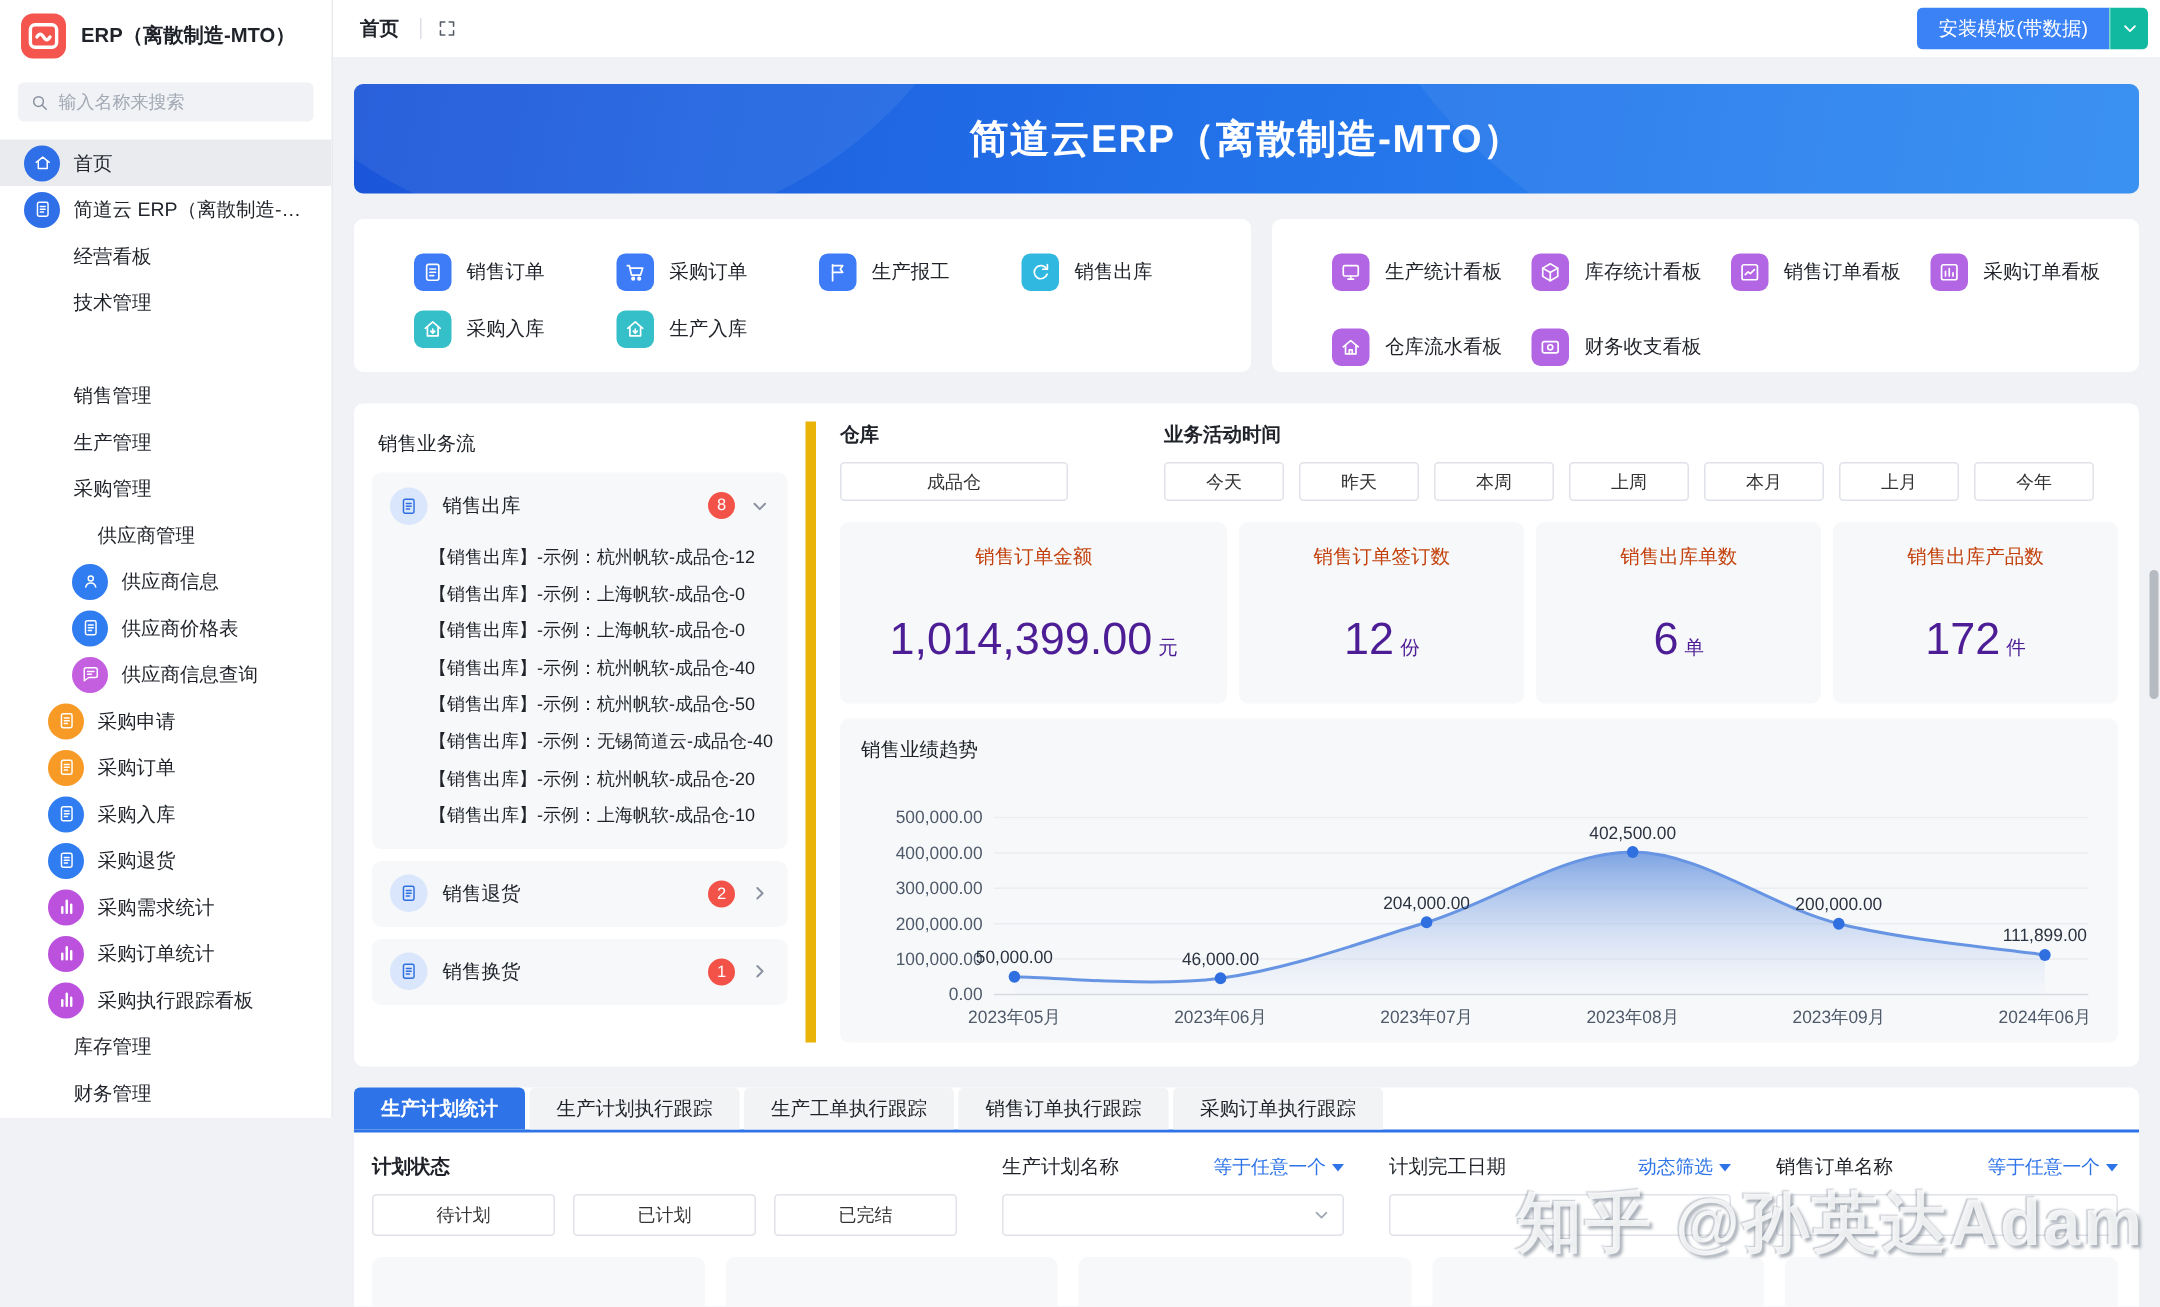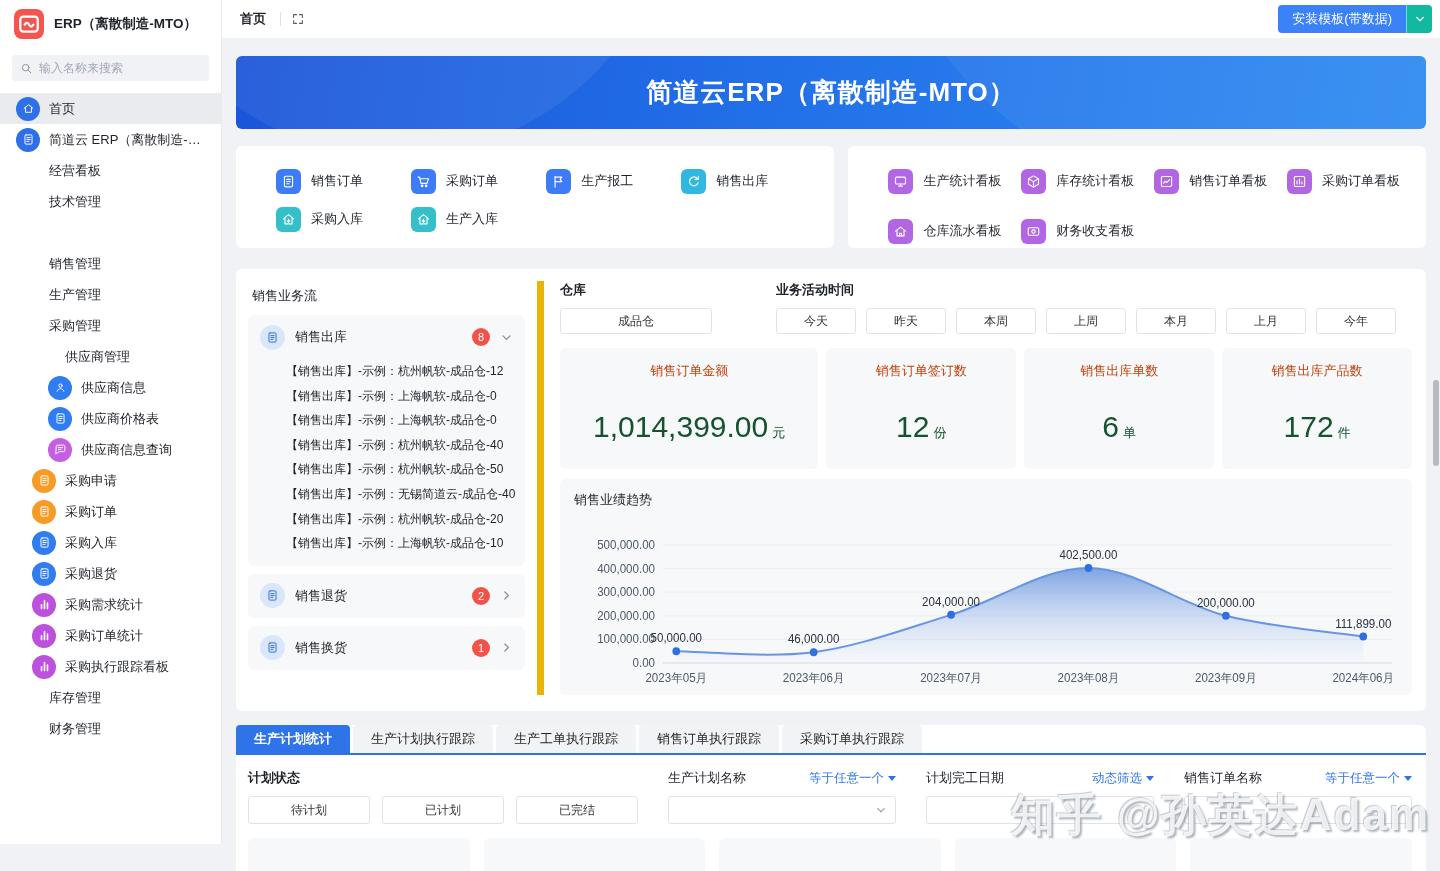--- a/index.html
+++ b/index.html
@@ -1,21 +1,21 @@
 <!DOCTYPE html>
 <html><head>
 <meta charset="utf-8">
 <style>
   * { margin:0; padding:0; box-sizing:border-box; }
   html,body { width:1440px; height:871px; overflow:hidden; background:#f0f2f5;
     font-family:"Liberation Sans","DejaVu Sans",sans-serif; color:#1f2329; }
   svg { display:block; }
 
   
-  .sidebar { position:fixed; left:0; top:0; width:222px; height:844px; background:#fff;
+  .sidebar { position:fixed; left:0; top:0; width:222px; height:745px; background:#fff;
     border-right:1px solid #e8eaee; z-index:5; }
   .sb-head { display:flex; align-items:center; gap:10px; padding:9px 12px 8px 14px; }
   .applogo { width:30px; height:30px; border-radius:8px; background:#f5554f; color:#fff;
     display:flex; align-items:center; justify-content:center; flex:0 0 30px; }
   .sb-title { font-size:13.5px; font-weight:bold; white-space:nowrap; overflow:hidden; }
   .sb-search { margin:8px 12px 12px 12px; height:26px; background:#f1f2f5; border-radius:4px;
     display:flex; align-items:center; gap:6px; padding:0 8px; color:#8a919f; }
   .sb-search input { border:none; outline:none; background:transparent; font-size:12px; width:100%;
     font-family:inherit; color:#1f2329; }
   .sb-search input::placeholder { color:#a2a9b5; }
@@ -90,21 +90,21 @@
   .chip { height:26px; border:1px solid #dfe2e8; border-radius:3px; background:#fff; font-size:12px;
     display:flex; align-items:center; justify-content:center; cursor:pointer; color:#333; }
   .wh-chip { width:152px; }
   .time-chips { display:flex; gap:10px; }
   .time-chips .chip { width:80px; }
 
   .stats-row { display:flex; gap:8px; margin-top:14px; }
   .stat-card { background:#f7f8fa; border-radius:6px; height:121px; flex:1; text-align:center; padding-top:14px; }
   .stat-card.wide { flex:1.36; }
   .stat-label { font-size:13px; color:#c2410c; }
-  .stat-value { margin-top:30px; color:#14532d; }
+  .stat-value { margin-top:30px; color:#4c1d95; }
   .stat-value .num { font-size:30px; }
   .stat-value .unit { font-size:13px; margin-left:4px; }
 
   .chart-card { background:#f7f8fa; border-radius:6px; margin-top:10px; padding:12px 14px 6px 14px; }
   .chart-title { font-size:13px; margin-bottom:4px; }
   .tick { font-size:12px; fill:#4e5969; }
   .dlabel { font-size:12px; fill:#2b3340; }
 
   
   .plan-card { margin-top:14px; padding-bottom:20px; }

